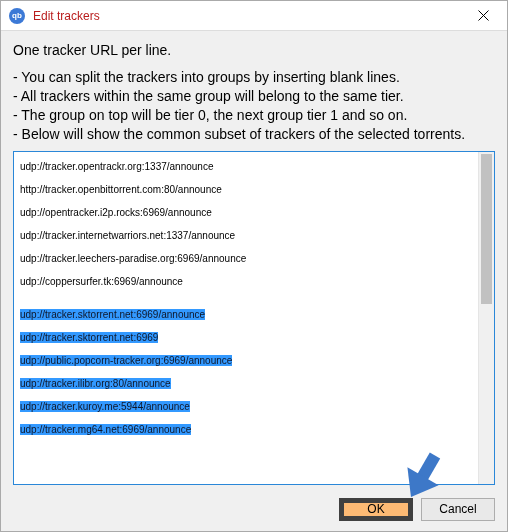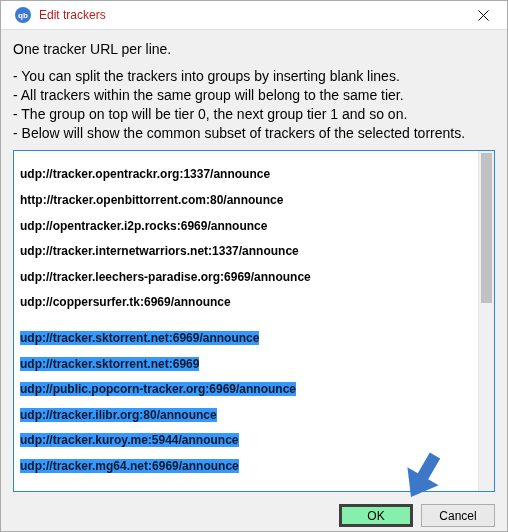--- a/index.html
+++ b/index.html
@@ -19,21 +19,21 @@
     background: #f0f0f0;
     border: 1px solid #aaa;
     display: flex;
     flex-direction: column;
   }
   .titlebar {
     height: 30px;
     background: #fff;
     display: flex;
     align-items: center;
-    padding: 0 4px 0 14px;
+    padding: 0 4px 0 8px;
     border-bottom: 1px solid #ddd;
   }
   .app-icon {
     width: 16px; height: 16px;
     border-radius: 50%;
     background: #3c79d6;
     display: flex;
     align-items: center;
     justify-content: center;
     color: #fff;
@@ -72,26 +72,25 @@
   .textarea-wrap {
     margin-top: 8px;
     border: 1px solid #2a87d8;
     background: #fff;
     flex: 1;
     position: relative;
     display: flex;
   }
   .tracker-list {
     flex: 1;
-    padding: 16px 6px;
-    font-size: 12px;
+    padding: 8px 6px;
+    font-size: 10px;
     color: #000;
     line-height: 1.3;
     overflow-y: auto;
-    font-weight: bold;
   }
   .tracker-line {
     margin: 0;
     white-space: nowrap;
   }
   .spacer { height: 10px; }
   .sel {
     background: #3399ff;
     color: #0f172a;
   }
@@ -123,22 +122,22 @@
     background: #e9e9e9;
     border: 1px solid #adadad;
     font-size: 12px;
     color: #000;
     cursor: default;
     display: flex;
     align-items: center;
     justify-content: center;
   }
   .btn.ok {
-    border: 3px solid #404040;
-    background: #86efac;
+    border: 5px solid #404040;
+    background: #fdba74;
   }
   .arrow-overlay {
     position: absolute;
     left: 394px;
     top: 448px;
     pointer-events: none;
   }
 </style>
 </head>
 <body>

